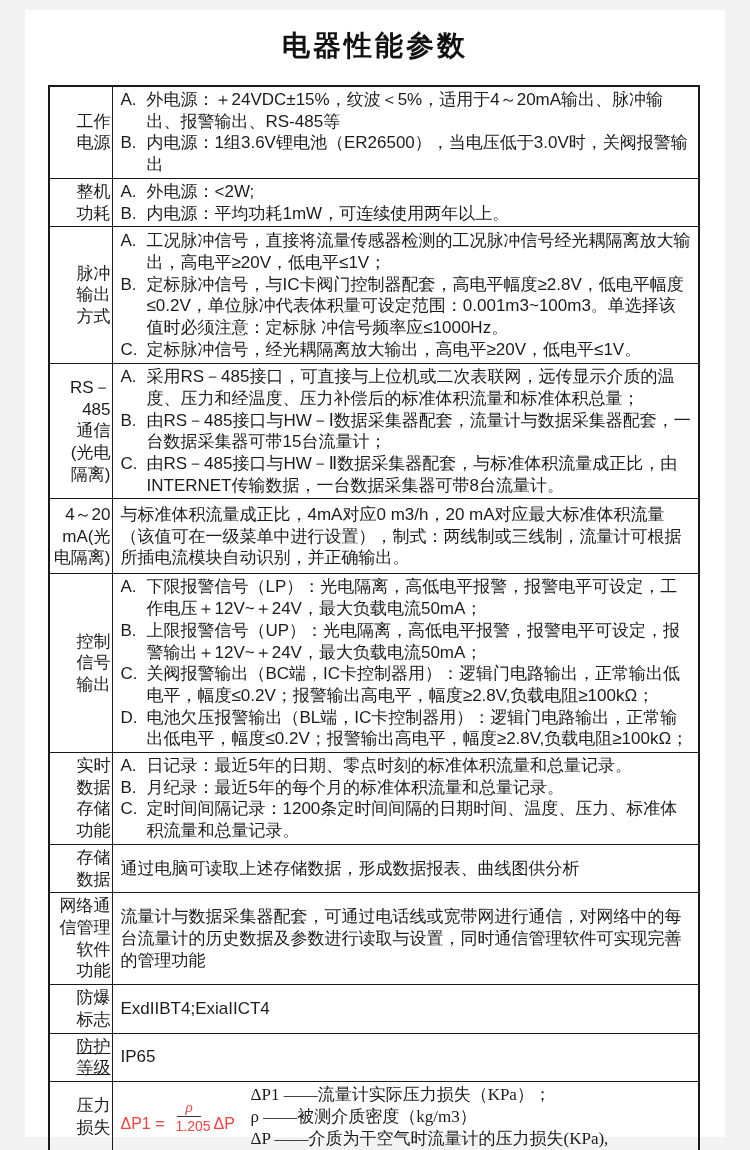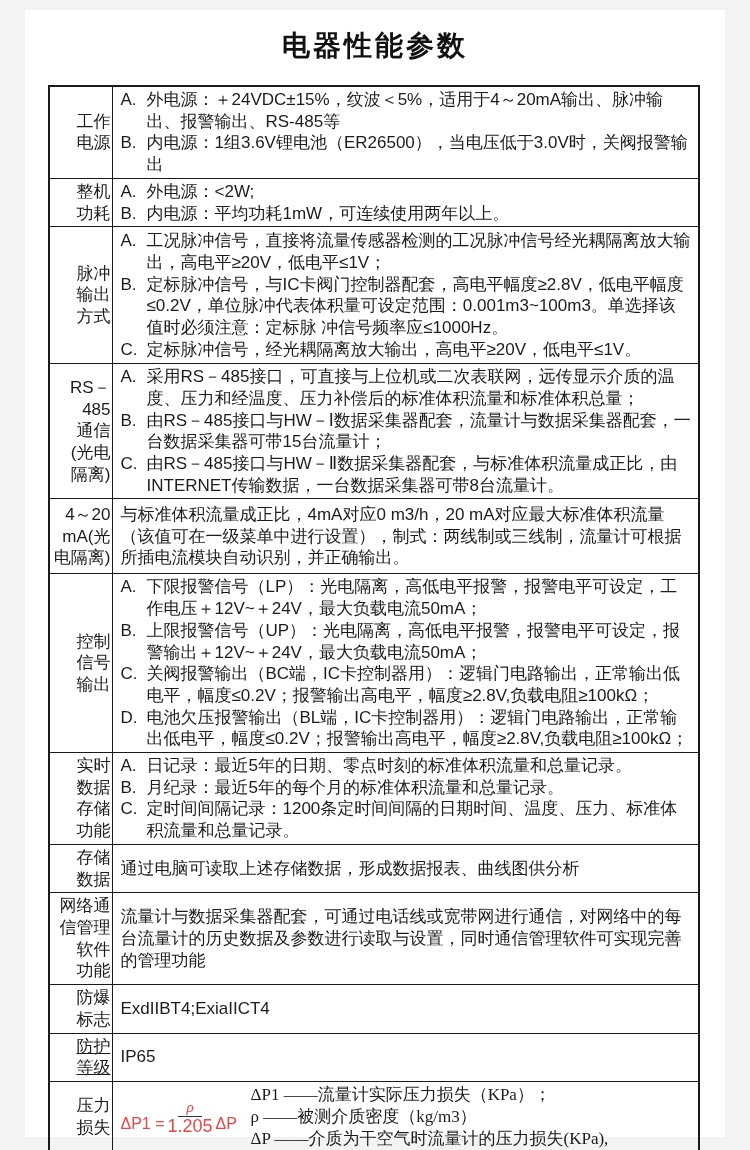--- a/index.html
+++ b/index.html
@@ -81,21 +81,21 @@
     vertical-align: middle;
   }
   .frac .num {
     font-size: 15px;
     font-style: italic;
     font-family: "Liberation Serif", "DejaVu Serif", serif;
     padding: 0 8px 1px 8px;
     border-bottom: 1.5px solid #333;
     line-height: 16px;
   }
-  .frac .den { font-size: 18px; line-height: 16px; padding-top: 1px; }
+  .frac .den { font-size: 14px; line-height: 16px; padding-top: 1px; margin-left: 8px; }
   .defs { flex: 1; }
   .defs > div { line-height: 22px; font-family: Liberation Serif, serif; }
 </style>
 </head>
 <body>
 
 <div class="page">
 
   <div class="title">电器性能参数</div>
 

